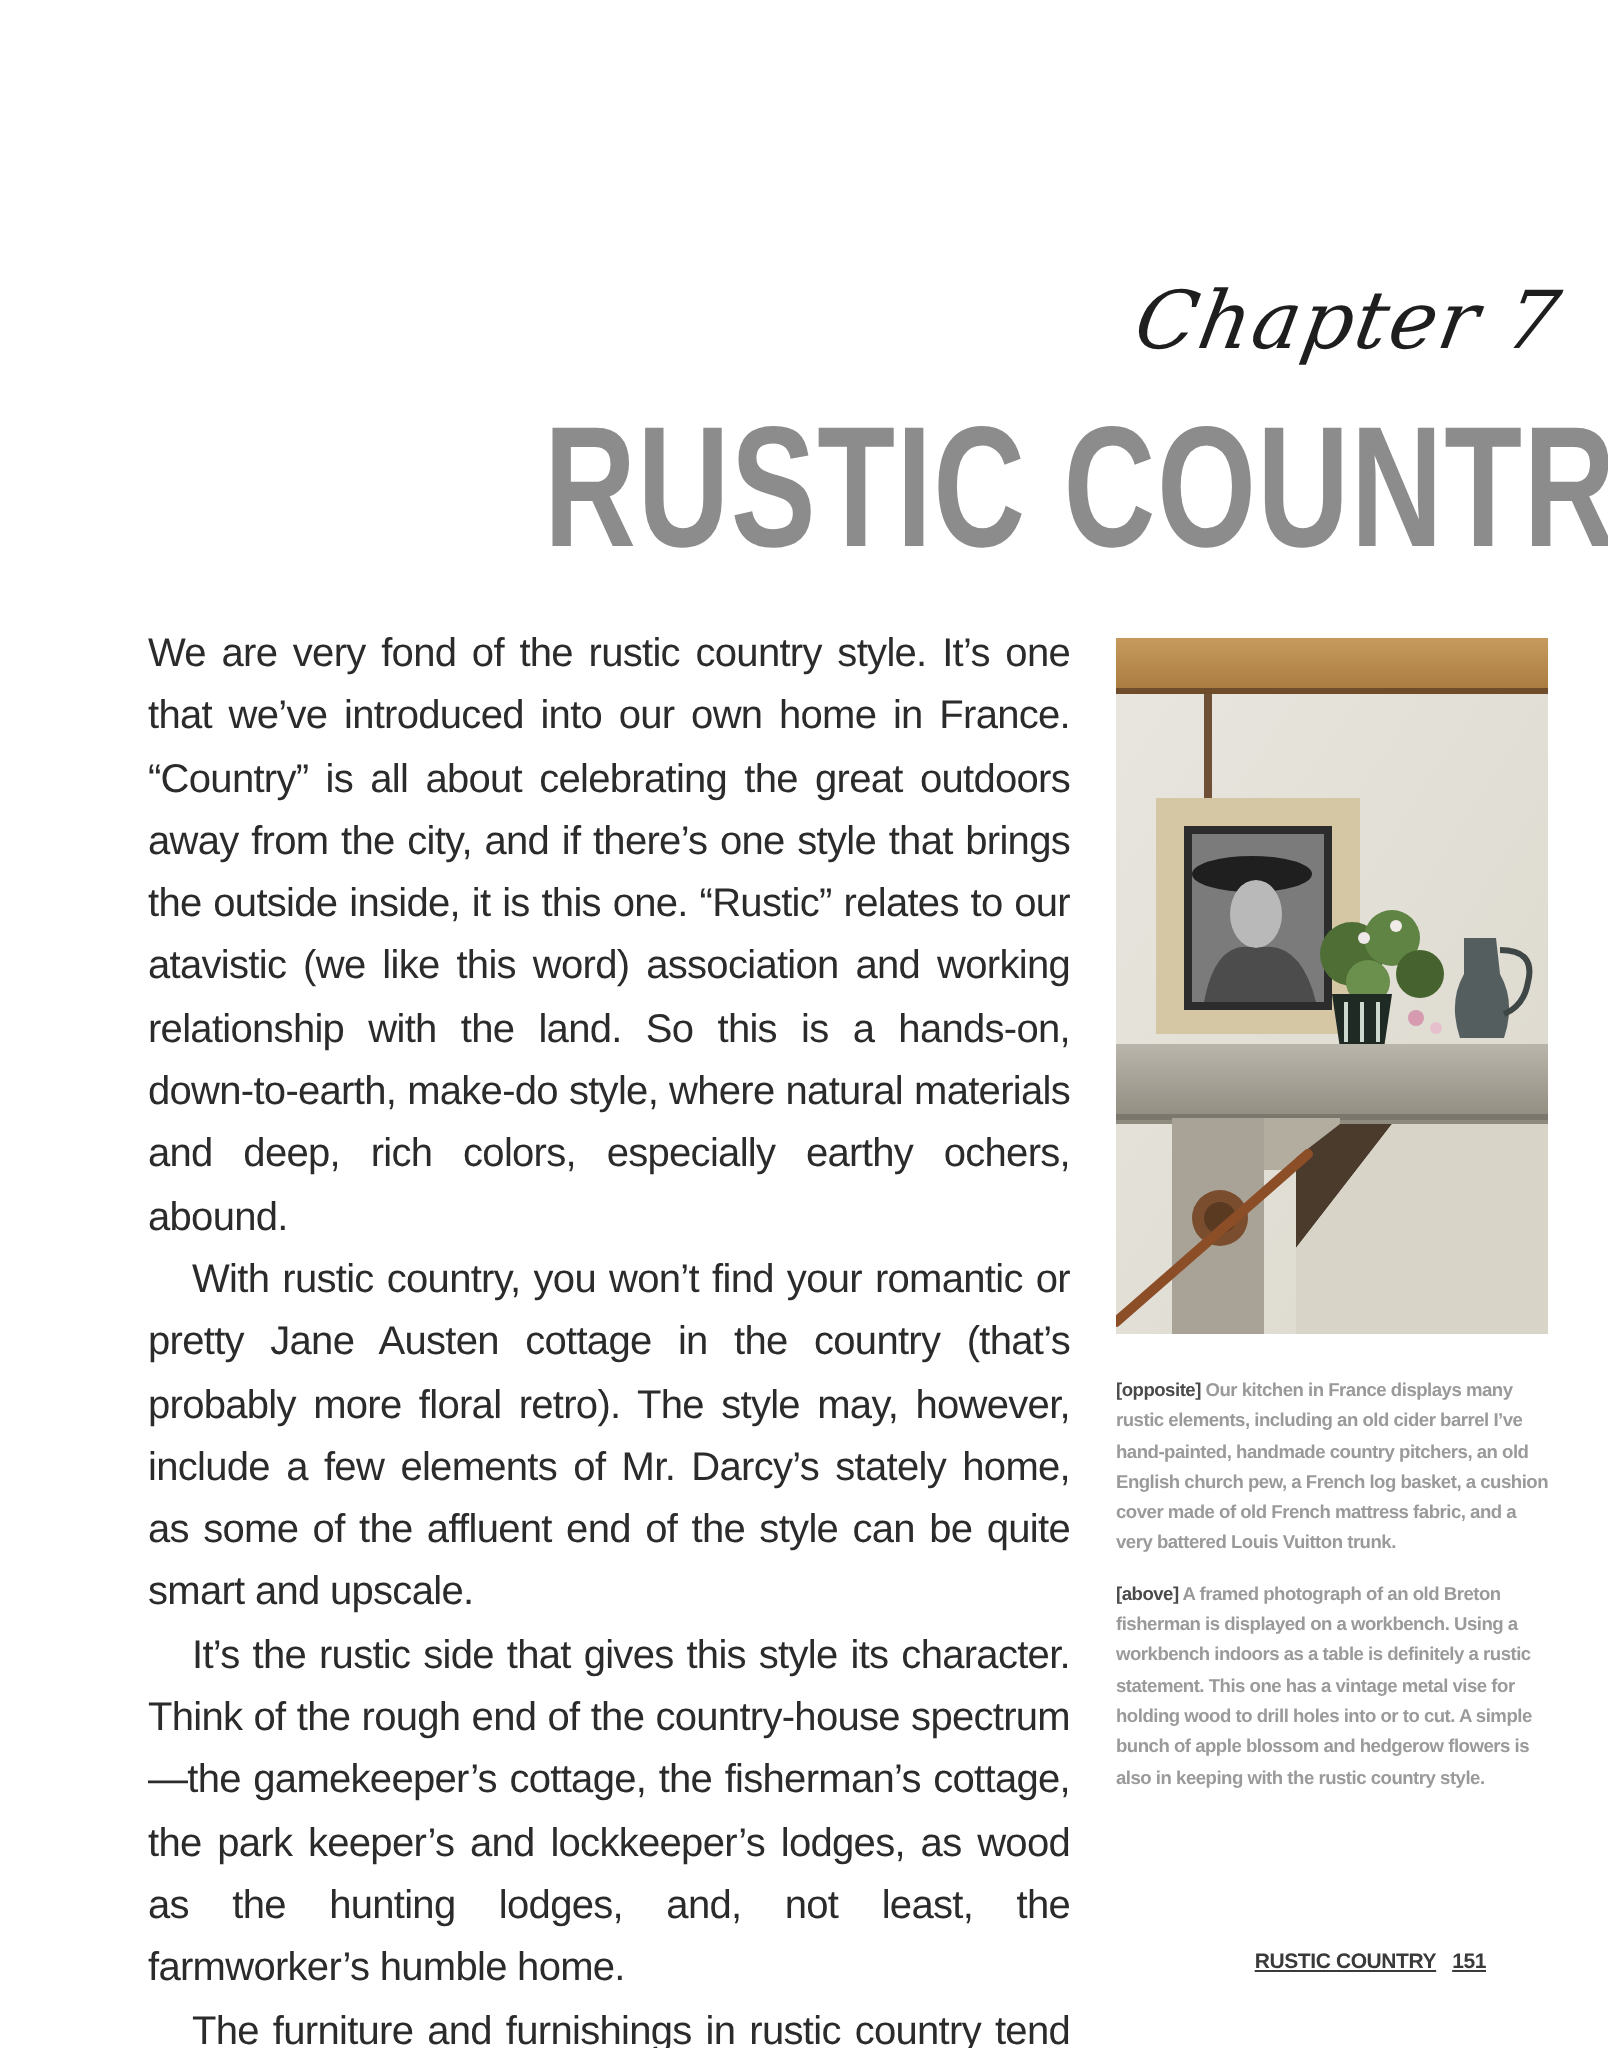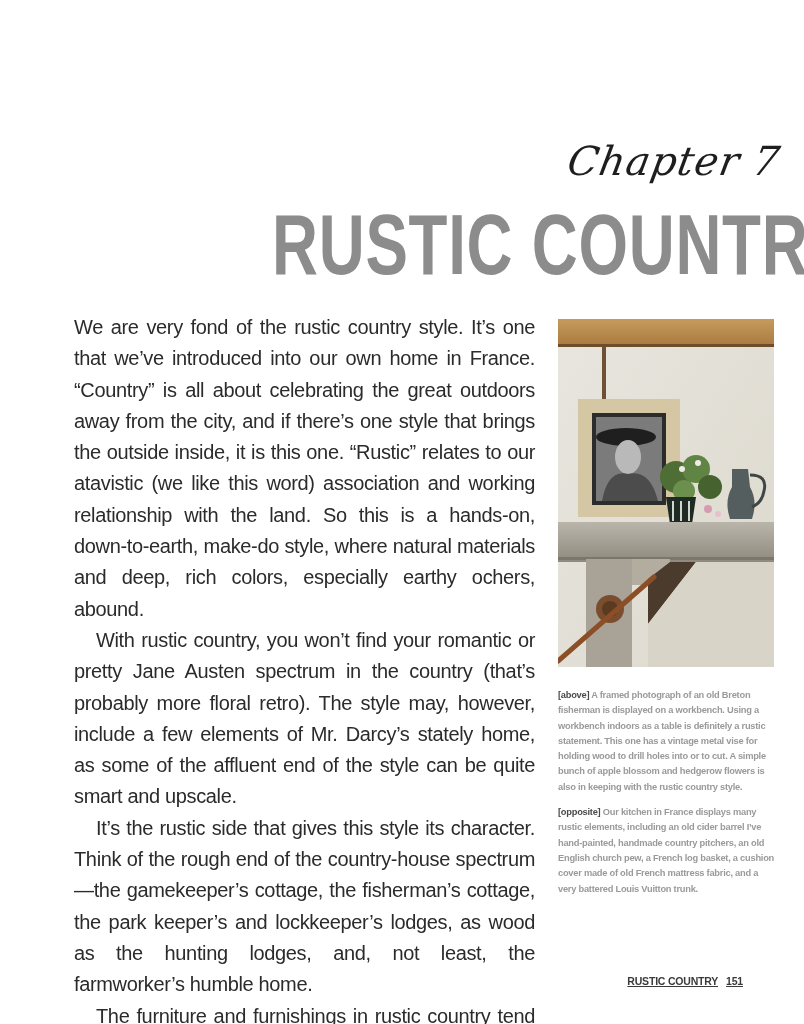--- a/index.html
+++ b/index.html
@@ -48,21 +48,21 @@
     .footer .page-num { margin-left: 8px; }
   </style>
 </head>
 <body>
 
 <div class="chapter-label">Chapter 7</div>
 <div class="chapter-title">RUSTIC COUNTRY</div>
 
 <div class="body-text">
   <p>We are very fond of the rustic country style. It’s one that we’ve introduced into our own home in France. “Country” is all about celebrating the great outdoors away from the city, and if there’s one style that brings the outside inside, it is this one. “Rustic” relates to our atavistic (we like this word) association and working relationship with the land. So this is a hands-on, down-to-earth, make-do style, where natural materials and deep, rich colors, especially earthy ochers, abound.</p>
-  <p class="indent">With rustic country, you won’t find your romantic or pretty Jane Austen spectrum in the country (that’s probably more floral retro). The style may, however, include a few elements of Mr. Darcy’s stately home, as some of the affluent end of the style can be quite smart and upscale.</p>
+  <p class="indent">With rustic country, you won’t find your romantic or pretty Jane Austen cottage in the country (that’s probably more floral retro). The style may, however, include a few elements of Mr. Darcy’s stately home, as some of the affluent end of the style can be quite smart and upscale.</p>
   <p class="indent">It’s the rustic side that gives this style its character. Think of the rough end of the country-house spectrum—the gamekeeper’s cottage, the fisherman’s cottage, the park keeper’s and lockkeeper’s lodges, as wood as the hunting lodges, and, not least, the farmworker’s humble home.</p>
   <p class="indent">The furniture and furnishings in rustic country tend to be well worn and previously used—for example, in a bakery, forge, cowshed, or barn. It is also a style deeply embedded in North America—picture those rustic cabins in the woods and on the lakes.</p>
 </div>
 
 <div class="photo" title="Framed photograph of a Breton fisherman on a rustic workbench with a metal vise, a vase of apple blossom and hedgerow flowers, and a pewter pitcher">
   <svg width="216" height="348" viewBox="0 0 216 348" xmlns="http://www.w3.org/2000/svg">
     <defs>
       <linearGradient id="beam" x1="0" y1="0" x2="0" y2="1">
         <stop offset="0" stop-color="#c69a5c"></stop>
         <stop offset="1" stop-color="#a97a40"></stop>
@@ -118,19 +118,19 @@
 
     <path d="M138 243 L216 243 L216 348 L90 348 L90 305 Z" fill="#d9d4c8"></path>
 
     <circle cx="52" cy="290" r="14" fill="#7a4d2e"></circle>
     <circle cx="52" cy="290" r="8" fill="#5b3a22"></circle>
     <line x1="0" y1="342" x2="96" y2="258" stroke="#8b4e27" stroke-width="5" stroke-linecap="round"></line>
   </svg>
 </div>
 
 <div class="captions">
+  <p><span class="tag">[opposite]</span><span> Our kitchen in France displays many rustic elements, including an old cider barrel I’ve hand-painted, handmade country pitchers, an old English church pew, a French log basket, a cushion cover made of old French mattress fabric, and a very battered Louis Vuitton trunk.</span></p>
   <p><span class="tag">[above]</span><span> A framed photograph of an old Breton fisherman is displayed on a workbench. Using a workbench indoors as a table is definitely a rustic statement. This one has a vintage metal vise for holding wood to drill holes into or to cut. A simple bunch of apple blossom and hedgerow flowers is also in keeping with the rustic country style.</span></p>
-  <p><span class="tag">[opposite]</span><span> Our kitchen in France displays many rustic elements, including an old cider barrel I’ve hand-painted, handmade country pitchers, an old English church pew, a French log basket, a cushion cover made of old French mattress fabric, and a very battered Louis Vuitton trunk.</span></p>
 </div>
 
 <div class="footer">
   <span>RUSTIC COUNTRY</span><span class="page-num">151</span>
 </div>
 
 </body></html>

